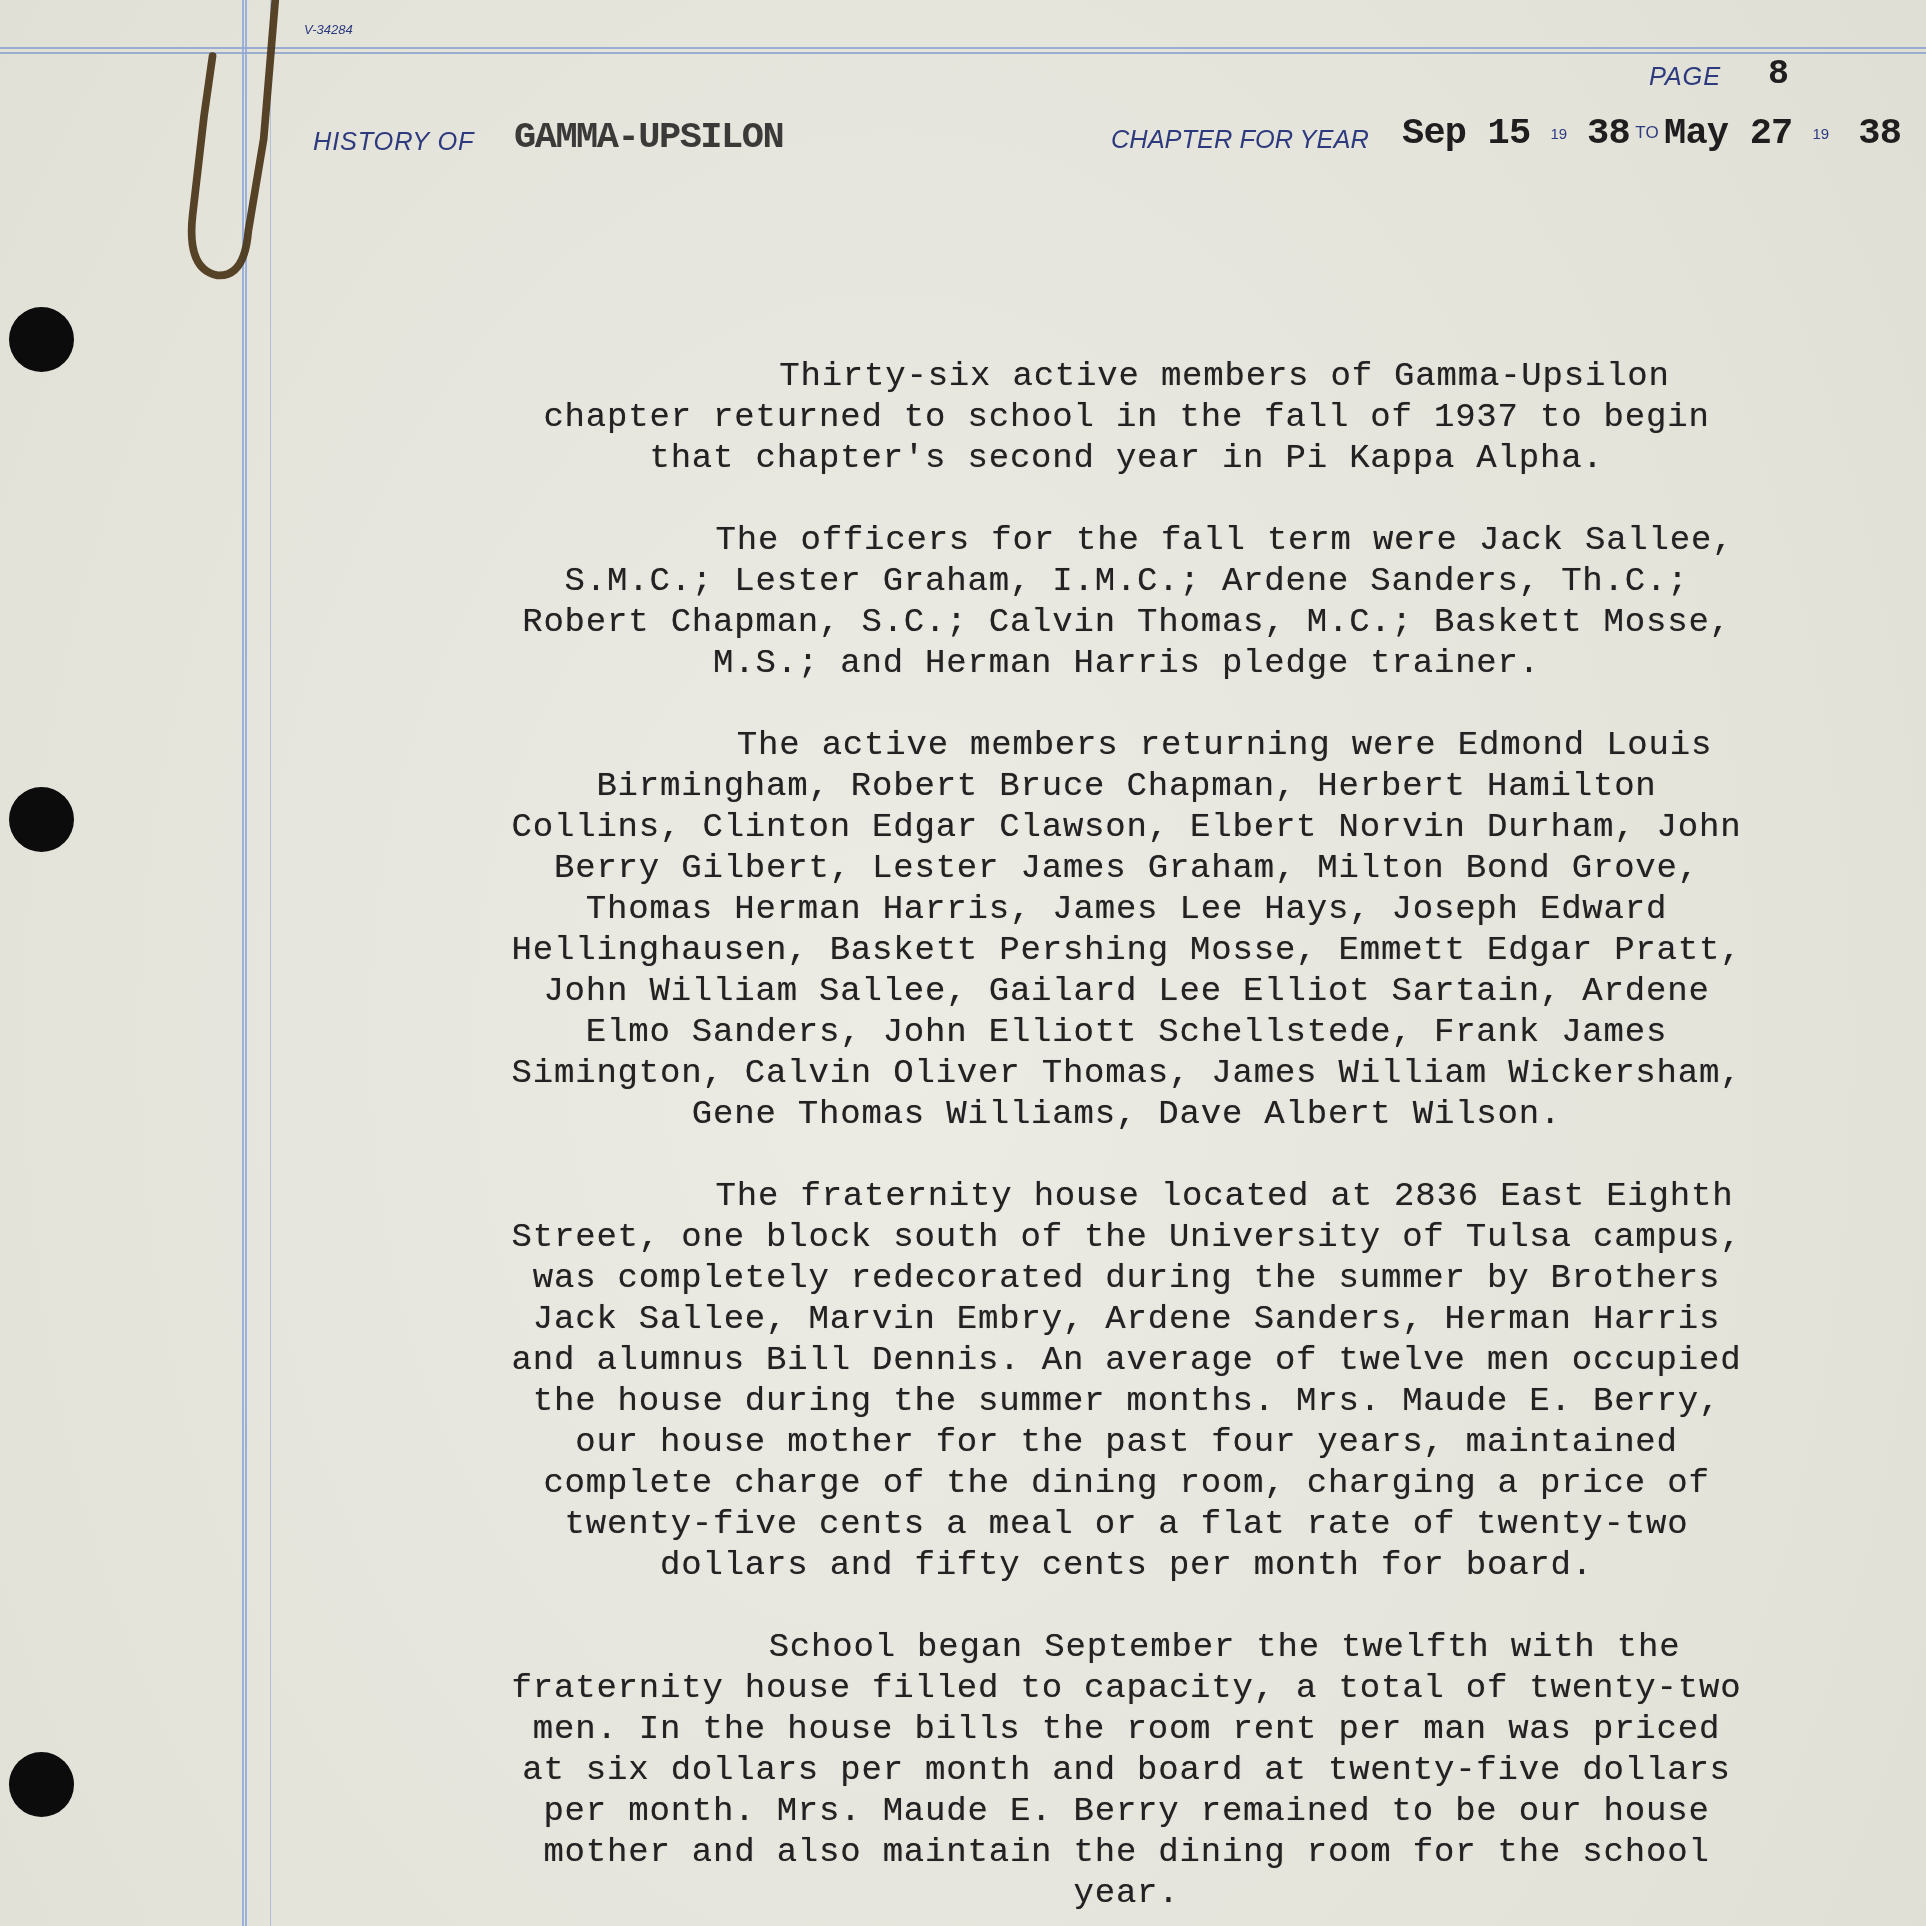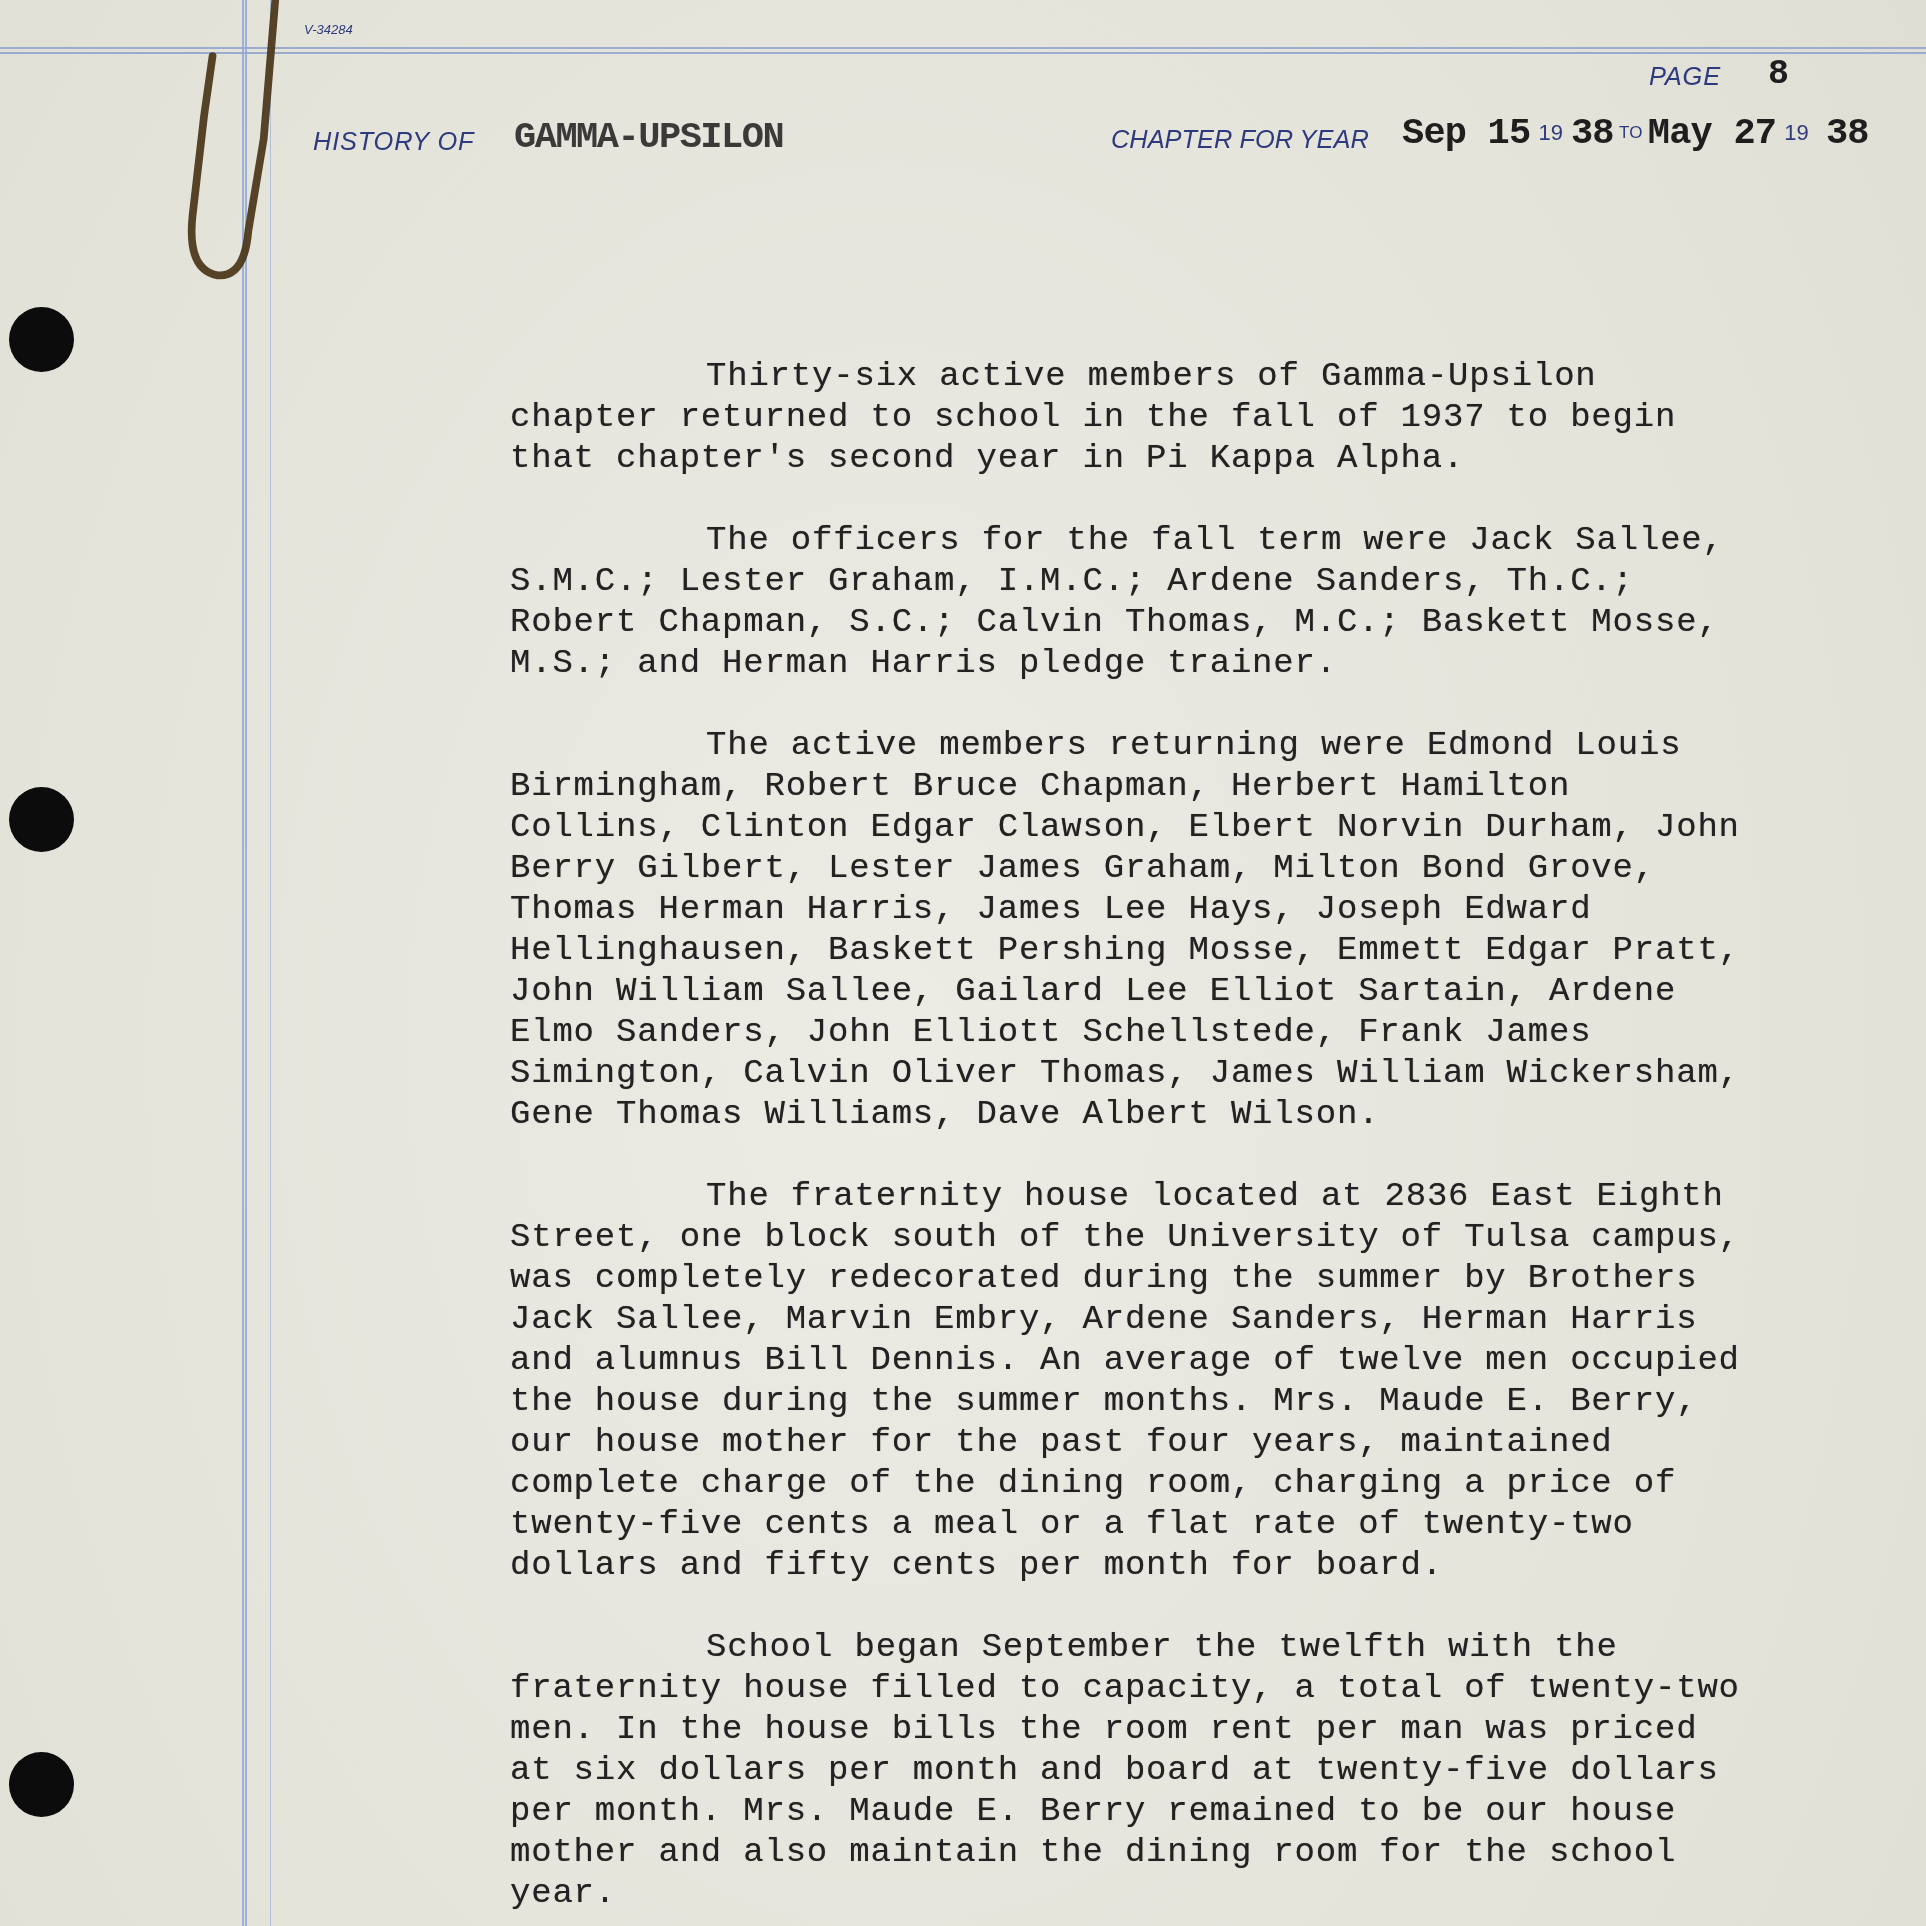--- a/index.html
+++ b/index.html
@@ -127,41 +127,42 @@
   }
   .header-line .blue-inline {
     color: #2e3a7e;
     font-family: Liberation Sans, sans-serif;
     font-size: 17px;
     margin: 0 5.4px;
   }
   .header-line .blue-small {
     color: #2e3a7e;
     font-family: "Liberation Sans", "DejaVu Sans", sans-serif;
-    font-size: 22px;
-    margin: 0 8px;
+    font-size: 15px;
+    margin: 0 20px;
   }
 
   
   .body-text {
     position: absolute;
     left: 510px;
     top: 356px;
     width: 1233px;
     color: #232121;
     font-family: "Liberation Mono", "DejaVu Sans Mono", monospace;
     font-size: 34px;
     line-height: 41px;
     letter-spacing: 0.8px;
   }
   .para {
     margin: 0 0 41px 0;
     text-indent: 196px;
     white-space: pre-line;
     text-shadow: 0 0 0.8px rgba(30,30,30,0.45);
+    text-align: center;
   }
 </style>
 </head>
 <body>
 
 <div class="page">
 
   <div class="hline" style="top:47px;"></div>
   <div class="hline" style="top:52px;"></div>
 

